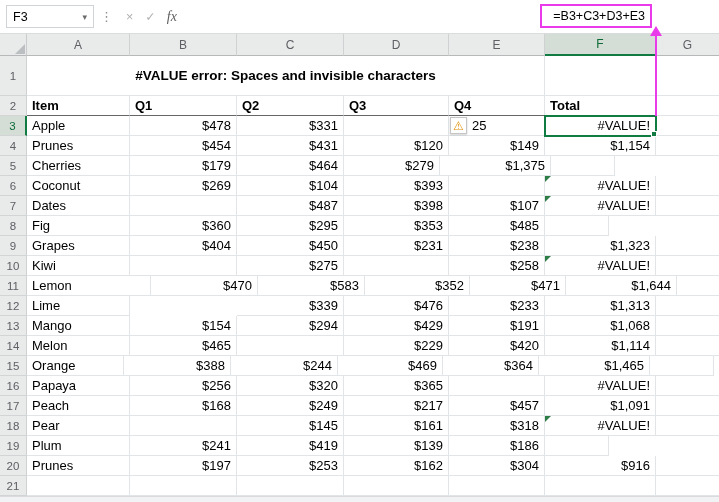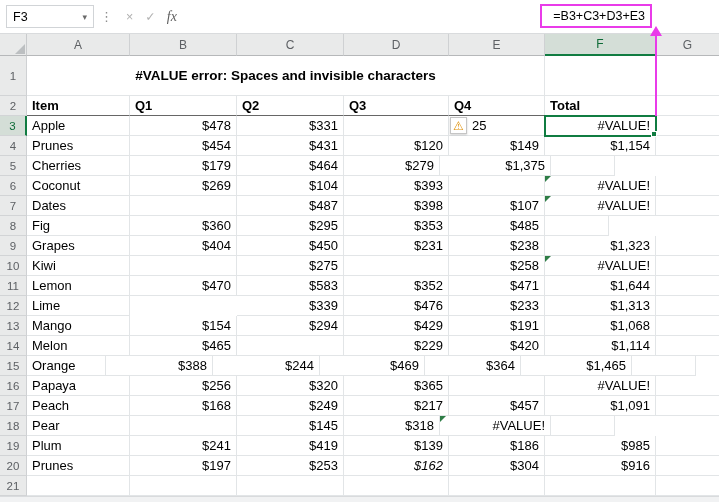--- a/index.html
+++ b/index.html
@@ -195,21 +195,21 @@
         <div class="cell num" style="width: 105px;"></div>
         <div class="cell num" style="width: 96px;">$258</div>
         <div class="cell num" style="width: 111px;">
           <span>#VALUE!</span>
           <span class="err-tri"></span>
         </div>
         <div class="cell" style="width: 64px;"></div>
       </div>
       <div class="grid-row">
         <div class="row-h">11</div>
-        <div class="cell left" style="width: 103px;">Lemon</div>
+        <div class="cell left" style="width: 124px;">Lemon</div>
         <div class="cell num" style="width: 107px;">$470</div>
         <div class="cell num" style="width: 107px;">$583</div>
         <div class="cell num" style="width: 105px;">$352</div>
         <div class="cell num" style="width: 96px;">$471</div>
         <div class="cell num" style="width: 111px;">
           <span>$1,644</span>
         </div>
         <div class="cell" style="width: 64px;"></div>
       </div>
       <div class="grid-row">
@@ -243,21 +243,21 @@
         <div class="cell num" style="width: 107px;"></div>
         <div class="cell num" style="width: 105px;">$229</div>
         <div class="cell num" style="width: 96px;">$420</div>
         <div class="cell num" style="width: 111px;">
           <span>$1,114</span>
         </div>
         <div class="cell" style="width: 64px;"></div>
       </div>
       <div class="grid-row">
         <div class="row-h">15</div>
-        <div class="cell left" style="width: 79px;">Orange</div>
+        <div class="cell left" style="width: 97px;">Orange</div>
         <div class="cell num" style="width: 107px;">$388</div>
         <div class="cell num" style="width: 107px;">$244</div>
         <div class="cell num" style="width: 105px;">$469</div>
         <div class="cell num" style="width: 96px;">$364</div>
         <div class="cell num" style="width: 111px;">
           <span>$1,465</span>
         </div>
         <div class="cell" style="width: 64px;"></div>
       </div>
       <div class="grid-row">
@@ -282,45 +282,43 @@
         <div class="cell num" style="width: 111px;">
           <span>$1,091</span>
         </div>
         <div class="cell" style="width: 64px;"></div>
       </div>
       <div class="grid-row">
         <div class="row-h">18</div>
         <div class="cell left" style="width: 103px;">Pear</div>
         <div class="cell num" style="width: 107px;"></div>
         <div class="cell num" style="width: 107px;">$145</div>
+        <div class="cell num" style="width: 105px;">$161</div>
         <div class="cell num" style="width: 96px;">$318</div>
         <div class="cell num" style="width: 111px;">
           <span>#VALUE!</span>
           <span class="err-tri"></span>
         </div>
         <div class="cell" style="width: 64px;"></div>
       </div>
       <div class="grid-row">
         <div class="row-h">19</div>
         <div class="cell left" style="width: 103px;">Plum</div>
         <div class="cell num" style="width: 107px;">$241</div>
         <div class="cell num" style="width: 107px;">$419</div>
         <div class="cell num" style="width: 105px;">$139</div>
         <div class="cell num" style="width: 96px;">$186</div>
-        <div class="cell num" style="width: 111px;">
-          <span>$985</span>
-        </div>
         <div class="cell" style="width: 64px;"></div>
       </div>
       <div class="grid-row">
         <div class="row-h">20</div>
         <div class="cell left" style="width: 103px;">Prunes</div>
         <div class="cell num" style="width: 107px;">$197</div>
         <div class="cell num" style="width: 107px;">$253</div>
-        <div class="cell num" style="width: 105px; font-style: italic;">$162</div>
+        <div class="cell num" style="width: 105px;">$162</div>
         <div class="cell num" style="width: 96px;">$304</div>
         <div class="cell num" style="width: 111px;">
           <span>$916</span>
         </div>
         <div class="cell" style="width: 64px;"></div>
       </div>
       <div class="grid-row">
         <div class="row-h">21</div>
         <div class="cell" style="width: 103px;"></div>
         <div class="cell" style="width: 107px;"></div>

